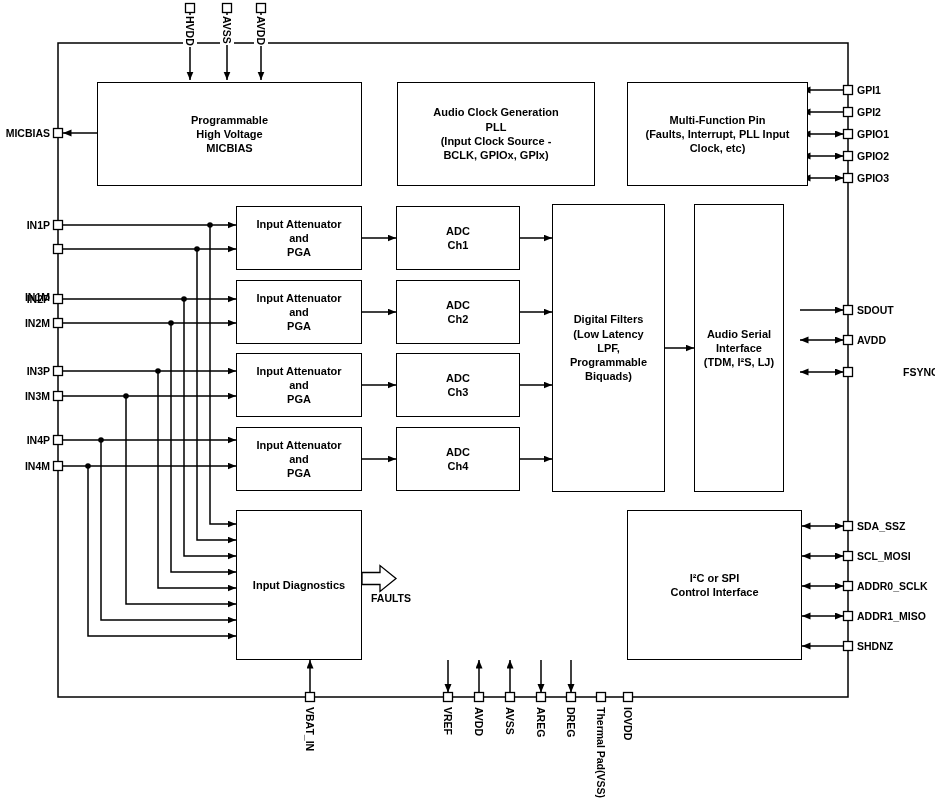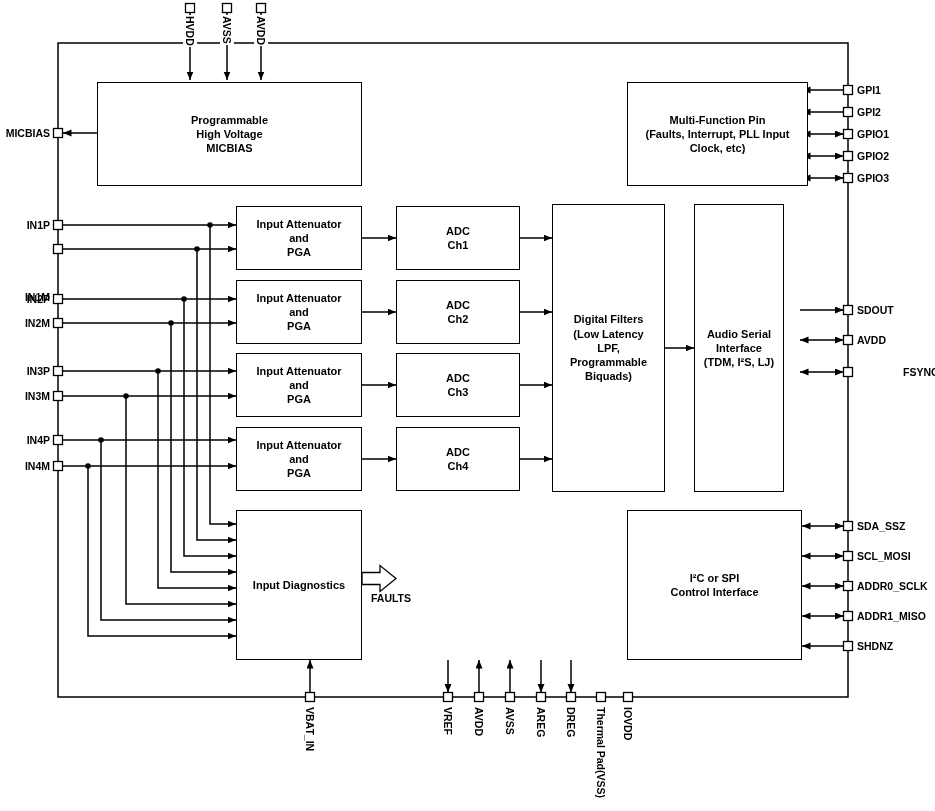--- a/index.html
+++ b/index.html
@@ -178,20 +178,24 @@
       <rect x="536.5" y="692.5" width="9" height="9"></rect>
       <rect x="566.5" y="692.5" width="9" height="9"></rect>
       <rect x="596.5" y="692.5" width="9" height="9"></rect>
       <rect x="623.5" y="692.5" width="9" height="9"></rect>
     </g>
   </svg>
 
   <div class="block" style="left:97px; top:82px; width:265px; height:104px;">Programmable
 High Voltage
 MICBIAS</div>
+  <div class="block" style="left:397px; top:82px; width:198px; height:104px;">Audio Clock Generation
+PLL
+(Input Clock Source -
+BCLK, GPIOx, GPIx)</div>
   <div class="block" style="left:627px; top:82px; width:181px; height:104px;">Multi-Function Pin
 (Faults, Interrupt, PLL Input
 Clock, etc)</div>
 
   <div class="block" style="left:236px; top:206px; width:126px; height:64px;">Input Attenuator
 and
 PGA</div>
   <div class="block" style="left:236px; top:280px; width:126px; height:64px;">Input Attenuator
 and
 PGA</div>

